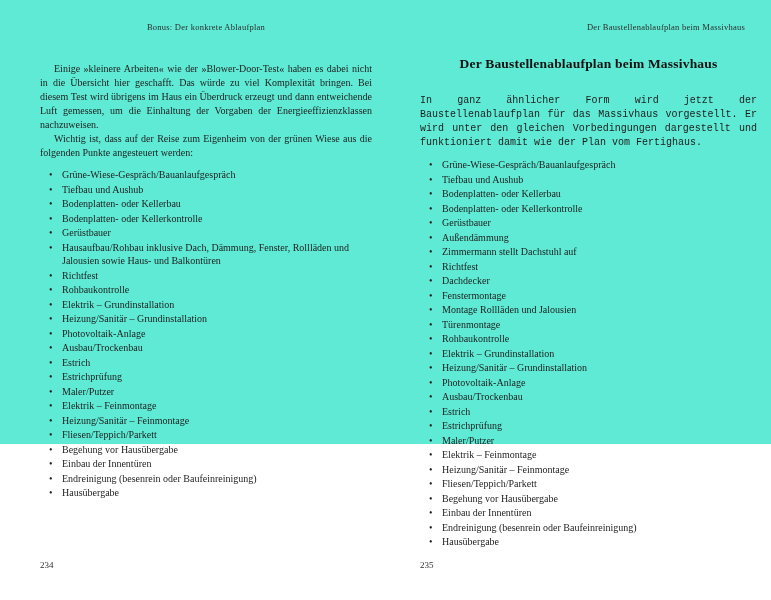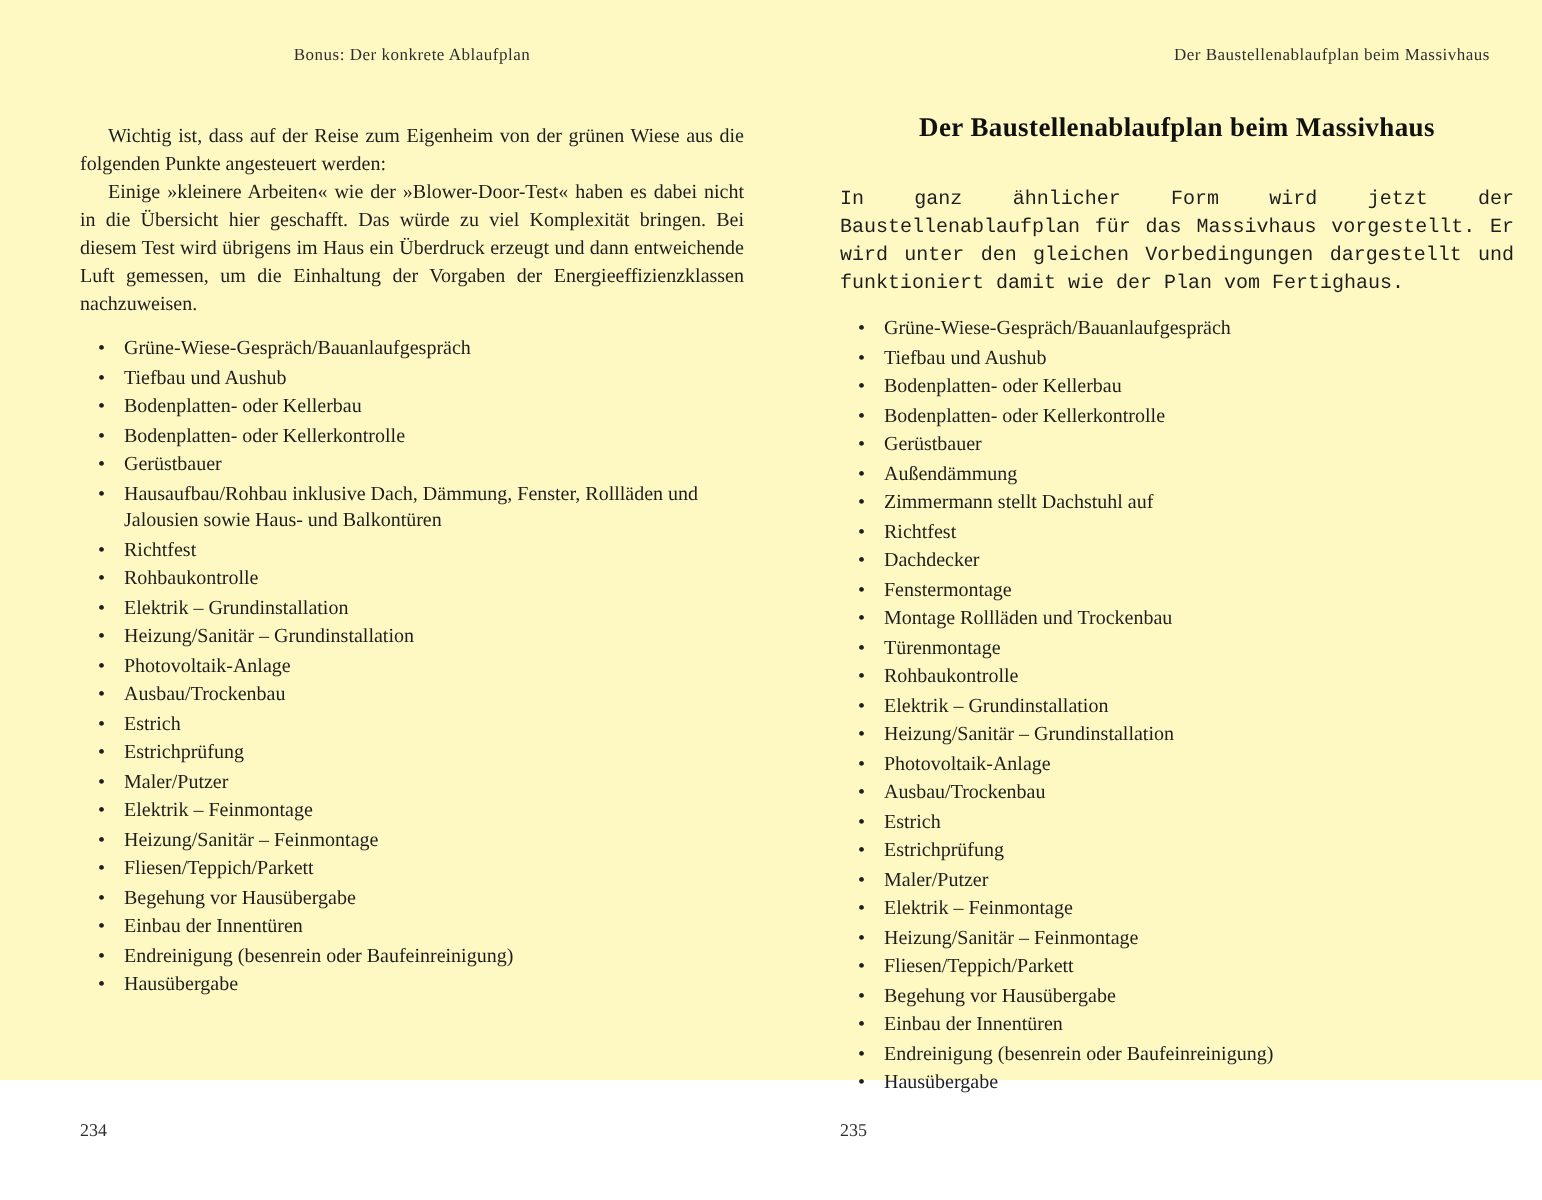--- a/index.html
+++ b/index.html
@@ -6,22 +6,22 @@
   html, body { width: 771px; height: 600px; }
   body {
     background: #ffffff;
     font-family: "Liberation Serif", "DejaVu Serif", serif;
     color: #1e1e1e;
     overflow: hidden;
   }
   .spread {
     display: flex;
     width: 771px;
-    height: 540px;
-    background: #fef9c3;
+    height: 444px;
+    background: #5eead4;
   }
   .page {
     position: relative;
     height: 600px;
   }
   .page-left  { width: 386px; padding: 22px 14px 0 40px; }
   .page-right { width: 385px; padding: 22px 14px 0 34px; }
 
   .running-head {
     font-size: 8.5px;
@@ -83,22 +83,22 @@
 </style>
 </head>
 <body>
 
 <div class="spread">
 
   <div class="page page-left">
     <div class="running-head">Bonus: Der konkrete Ablaufplan</div>
 
     <div class="content-left">
+      <p class="body-para indent">Einige »kleinere Arbeiten« wie der »Blower-Door-Test« haben es dabei nicht in die Übersicht hier geschafft. Das würde zu viel Komplexität bringen. Bei diesem Test wird übrigens im Haus ein Überdruck erzeugt und dann entweichende Luft gemessen, um die Einhaltung der Vorgaben der Energieeffizienzklassen nachzuweisen.</p>
       <p class="body-para indent">Wichtig ist, dass auf der Reise zum Eigenheim von der grünen Wiese aus die folgenden Punkte angesteuert werden:</p>
-      <p class="body-para indent">Einige »kleinere Arbeiten« wie der »Blower-Door-Test« haben es dabei nicht in die Übersicht hier geschafft. Das würde zu viel Komplexität bringen. Bei diesem Test wird übrigens im Haus ein Überdruck erzeugt und dann entweichende Luft gemessen, um die Einhaltung der Vorgaben der Energieeffizienzklassen nachzuweisen.</p>
       <ul class="steps-list">
           <li>Grüne-Wiese-Gespräch/Bauanlaufgespräch</li>
           <li>Tiefbau und Aushub</li>
           <li>Bodenplatten- oder Kellerbau</li>
           <li>Bodenplatten- oder Kellerkontrolle</li>
           <li>Gerüstbauer</li>
           <li>Hausaufbau/Rohbau inklusive Dach, Dämmung, Fenster, Rollläden und Jalousien sowie Haus- und Balkontüren</li>
           <li>Richtfest</li>
           <li>Rohbaukontrolle</li>
           <li>Elektrik – Grundinstallation</li>
@@ -132,21 +132,21 @@
         <li>Grüne-Wiese-Gespräch/Bauanlaufgespräch</li>
         <li>Tiefbau und Aushub</li>
         <li>Bodenplatten- oder Kellerbau</li>
         <li>Bodenplatten- oder Kellerkontrolle</li>
         <li>Gerüstbauer</li>
         <li>Außendämmung</li>
         <li>Zimmermann stellt Dachstuhl auf</li>
         <li>Richtfest</li>
         <li>Dachdecker</li>
         <li>Fenstermontage</li>
-        <li>Montage Rollläden und Trockenbau</li>
+        <li>Montage Rollläden und Jalousien</li>
         <li>Türenmontage</li>
         <li>Rohbaukontrolle</li>
         <li>Elektrik – Grundinstallation</li>
         <li>Heizung/Sanitär – Grundinstallation</li>
         <li>Photovoltaik-Anlage</li>
         <li>Ausbau/Trockenbau</li>
         <li>Estrich</li>
         <li>Estrichprüfung</li>
         <li>Maler/Putzer</li>
         <li>Elektrik – Feinmontage</li>

